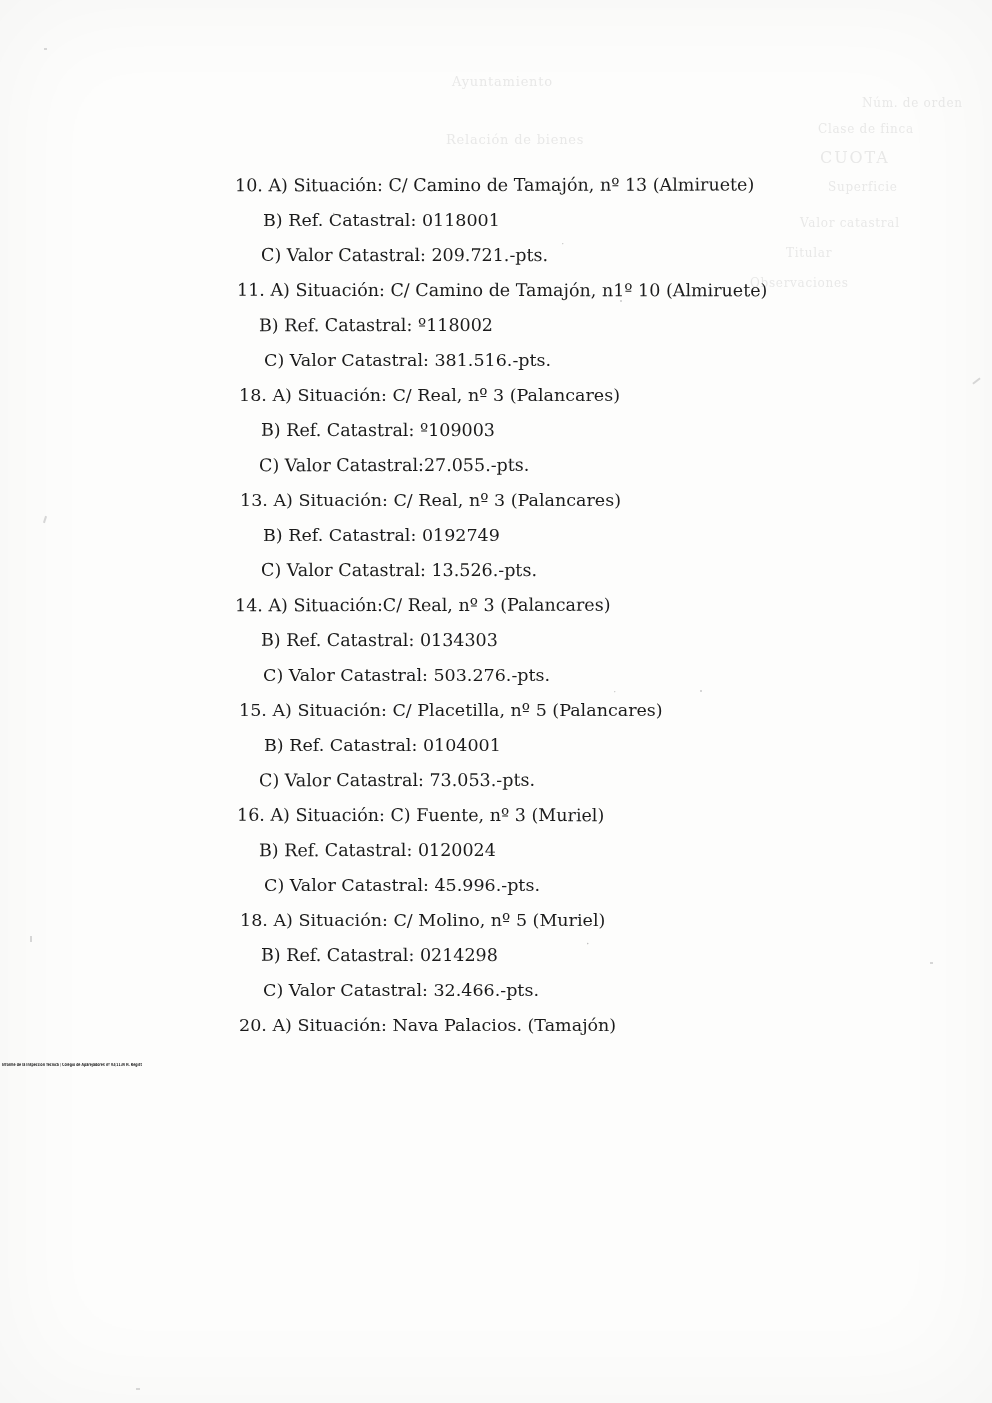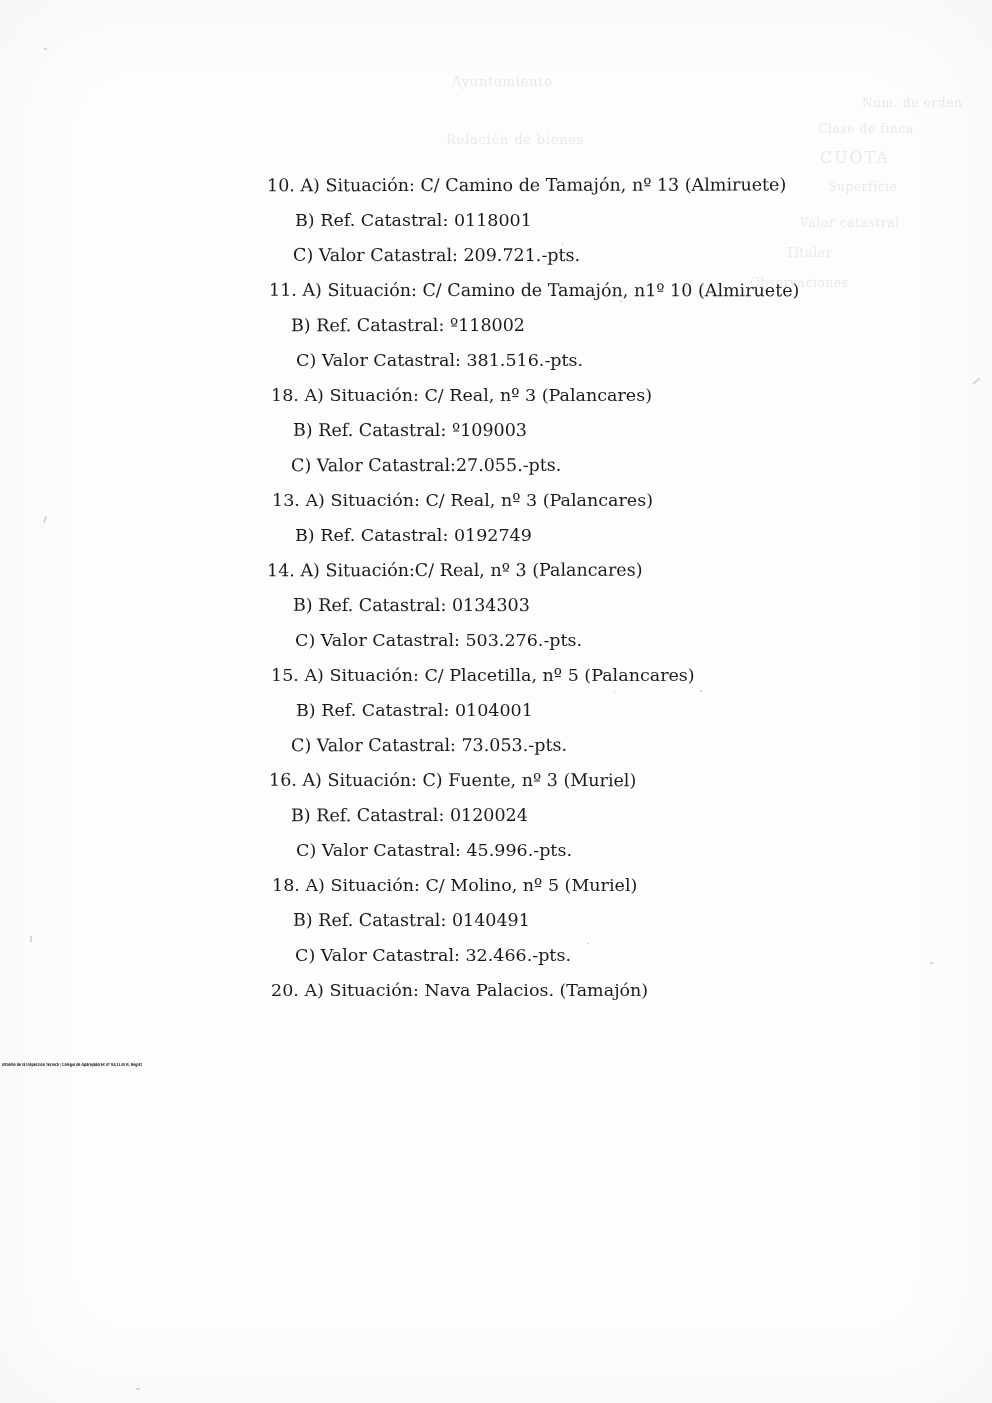--- a/index.html
+++ b/index.html
@@ -82,21 +82,20 @@
     -webkit-user-select: none;
     user-select: none;
   }
 
   
   .entries {
     position: absolute;
     left: 0;
     top: 168px;
     width: 834px;
-    margin-left: 32px;
   }
 
   .entry { margin: 0; }
 
   .line {
     font-size: 17.5px;
     line-height: 35px;
     height: 35px;
     white-space: pre;
     color: #1b1b1b;
@@ -165,20 +164,21 @@
 
     <div class="entry">
       <div class="line line-a j2">18. A) Situación: C/ Real, nº 3 (Palancares)</div>
       <div class="line line-b j3">B) Ref. Catastral: º109003</div>
       <div class="line line-c j1">C) Valor Catastral:27.055.-pts.</div>
     </div>
 
     <div class="entry">
       <div class="line line-a j4">13. A) Situación: C/ Real, nº 3 (Palancares)</div>
       <div class="line line-b j2">B) Ref. Catastral: 0192749</div>
+      <div class="line line-c j3">C) Valor Catastral: 13.526.-pts.</div>
     </div>
 
     <div class="entry">
       <div class="line line-a j1">14. A) Situación:C/ Real, nº 3 (Palancares)</div>
       <div class="line line-b j3">B) Ref. Catastral: 0134303</div>
       <div class="line line-c j2">C) Valor Catastral: 503.276.-pts.</div>
     </div>
 
     <div class="entry">
       <div class="line line-a j2">15. A) Situación: C/ Placetilla, nº 5 (Palancares)</div>
@@ -188,21 +188,21 @@
 
     <div class="entry">
       <div class="line line-a j3">16. A) Situación: C) Fuente, nº 3 (Muriel)</div>
       <div class="line line-b j1">B) Ref. Catastral: 0120024</div>
       <div class="line line-c j4">C) Valor Catastral: 45.996.-pts.</div>
     </div>
 
 
     <div class="entry">
       <div class="line line-a j4">18. A) Situación: C/ Molino, nº 5 (Muriel)</div>
-      <div class="line line-b j3">B) Ref. Catastral: 0140491</div>
+      <div class="line line-b j3">B) Ref. Catastral: 0214298</div>
       <div class="line line-c j2">C) Valor Catastral: 32.466.-pts.</div>
     </div>
 
     <div class="entry">
       <div class="line line-a j2">20. A) Situación: Nava Palacios. (Tamajón)</div>
     </div>
 
   </div>
 </div>
 

